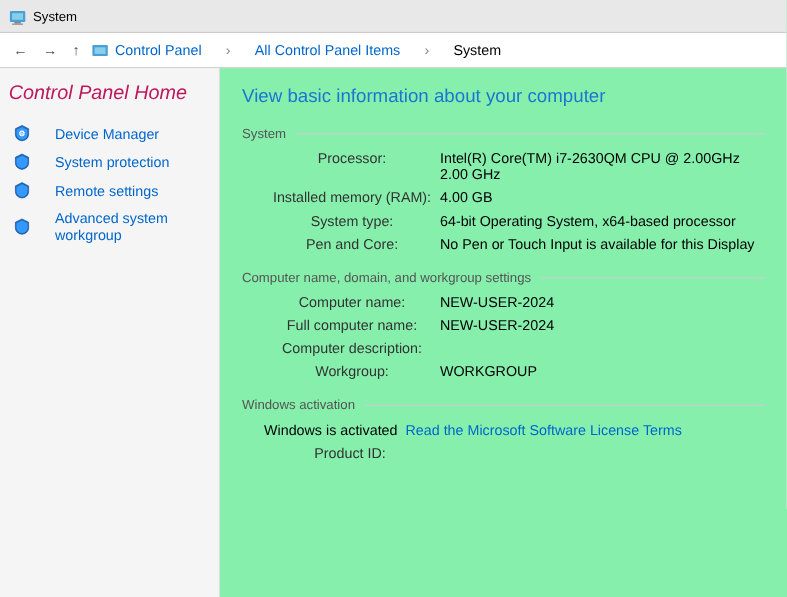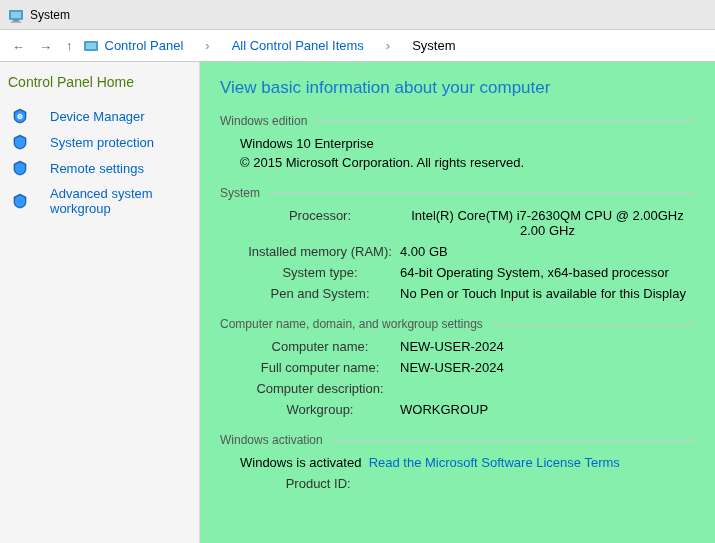--- a/index.html
+++ b/index.html
@@ -65,26 +65,27 @@
     }
 
     
     .sidebar {
       width: 200px;
       background: #f5f5f5;
       border-right: 1px solid #ddd;
       padding: 12px 8px;
     }
     .sidebar-home {
-      font-size: 14px;
-      color: #4d7c0f;
+      font-size: 18px;
+      color: #be185d;
       cursor: pointer;
       margin-bottom: 14px;
       display: block;
       text-decoration: none;
+      font-style: italic;
     }
     .sidebar-item {
       display: flex;
       align-items: center;
       gap: 22px;
       padding: 4px 4px;
       cursor: pointer;
       color: #0066cc;
       font-size: 13px;
       margin-bottom: 2px;
@@ -136,21 +137,20 @@
     }
     .info-label {
       min-width: 160px;
       color: #333;
       font-size: 13px;
       text-align: center;
     }
     .info-value {
       color: #000;
       font-size: 13px;
-      text-align: center;
     }
     .info-text {
       font-size: 13px;
       color: #000;
       margin-bottom: 4px;
     }
     .link-text {
       color: #0066cc;
       cursor: pointer;
       text-decoration: none;
@@ -228,45 +228,38 @@
         <path d="M8 1L2 4v5c0 3.5 2.5 5.5 6 6 3.5-.5 6-2.5 6-6V4L8 1z" fill="#1a6fb5" stroke="#003399" stroke-width="0.5"></path>
         <path d="M8 2.5L3 5v4c0 2.8 2 4.5 5 5 3-0.5 5-2.2 5-5V5L8 2.5z" fill="#3399ff"></path>
       </svg>
       <span>Advanced system workgroup</span>
     </div>
   </div>
 
   <div class="content">
     <div class="page-title">View basic information about your computer</div>
 
-    <div class="section">
-      <div class="section-header">Windows edition</div>
-      <div class="section-body">
-        <div class="info-text">Windows 10 Enterprise</div>
-        <div class="info-text">© 2015 Microsoft Corporation. All rights reserved.</div>
-      </div>
-    </div>
 
     <div class="section">
       <div class="section-header">System</div>
       <div class="section-body">
         <div class="info-row">
           <span class="info-label">Processor:</span>
           <span class="info-value">Intel(R) Core(TM) i7-2630QM CPU @ 2.00GHz   2.00 GHz</span>
         </div>
         <div class="info-row">
           <span class="info-label">Installed memory (RAM):</span>
           <span class="info-value">4.00 GB</span>
         </div>
         <div class="info-row">
           <span class="info-label">System type:</span>
           <span class="info-value">64-bit Operating System, x64-based processor</span>
         </div>
         <div class="info-row">
-          <span class="info-label">Pen and System:</span>
+          <span class="info-label">Pen and Core:</span>
           <span class="info-value">No Pen or Touch Input is available for this Display</span>
         </div>
       </div>
     </div>
 
     <div class="section">
       <div class="section-header">Computer name, domain, and workgroup settings</div>
       <div class="section-body">
         <div class="info-row">
           <span class="info-label">Computer name:</span>

